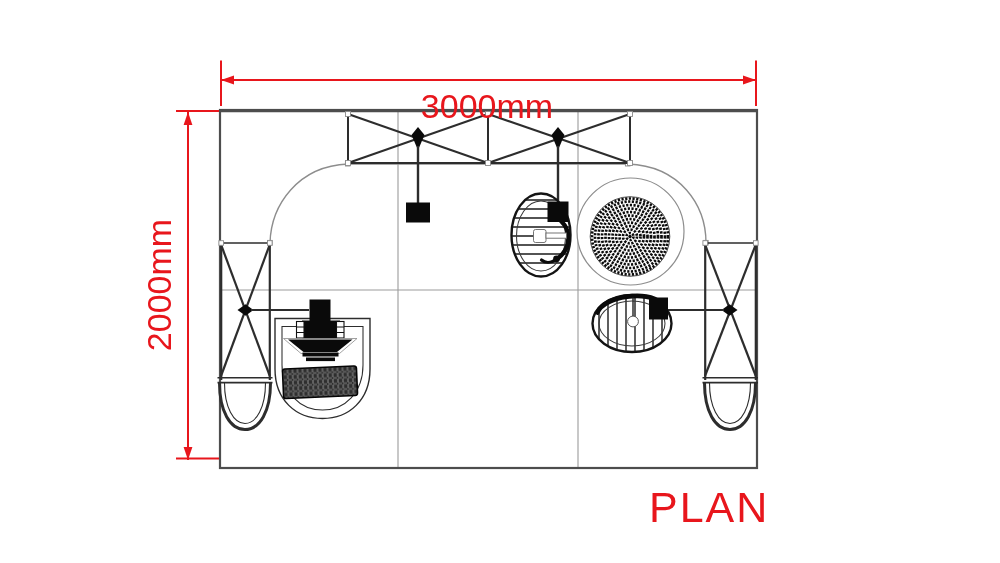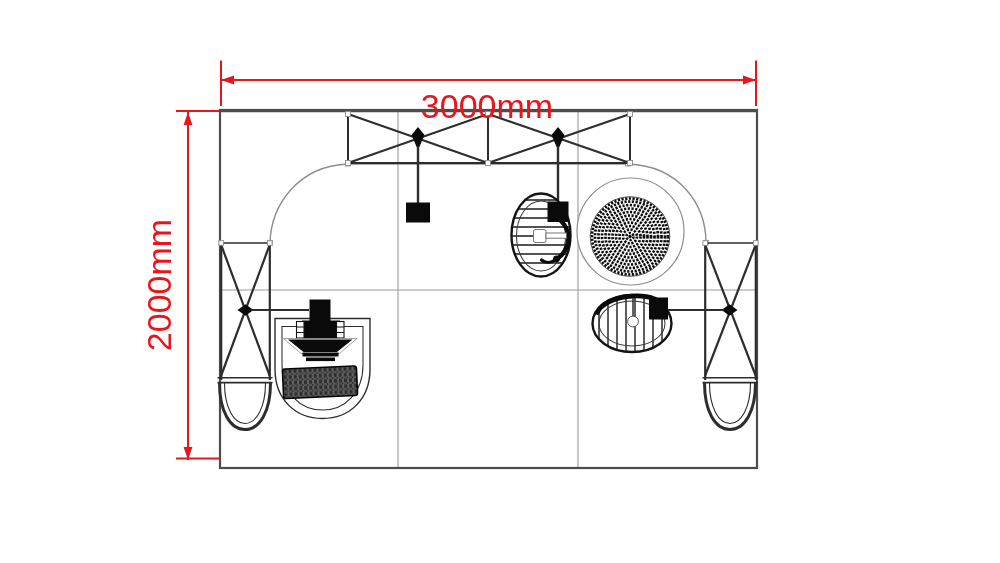--- a/index.html
+++ b/index.html
@@ -220,14 +220,15 @@
     <line class="st-red" stroke-width="2" x1="188" y1="112" x2="188" y2="460"></line>
     <polygon class="fill-red" points="188,112 183.6,125 192.4,125"></polygon>
     <polygon class="fill-red" points="188,460 183.6,447 192.4,447"></polygon>
     <line class="st-red" stroke-width="2" x1="176" y1="111" x2="219" y2="111"></line>
     <line class="st-red" stroke-width="2" x1="176" y1="458.5" x2="219" y2="458.5"></line>
   </g>
 </svg>
 
 <div class="lbl lbl-w">3000mm</div>
 <div class="lbl lbl-h">2000mm</div>
+<div class="lbl lbl-title">PLAN</div>
 
 </div>
 
 </body></html>

